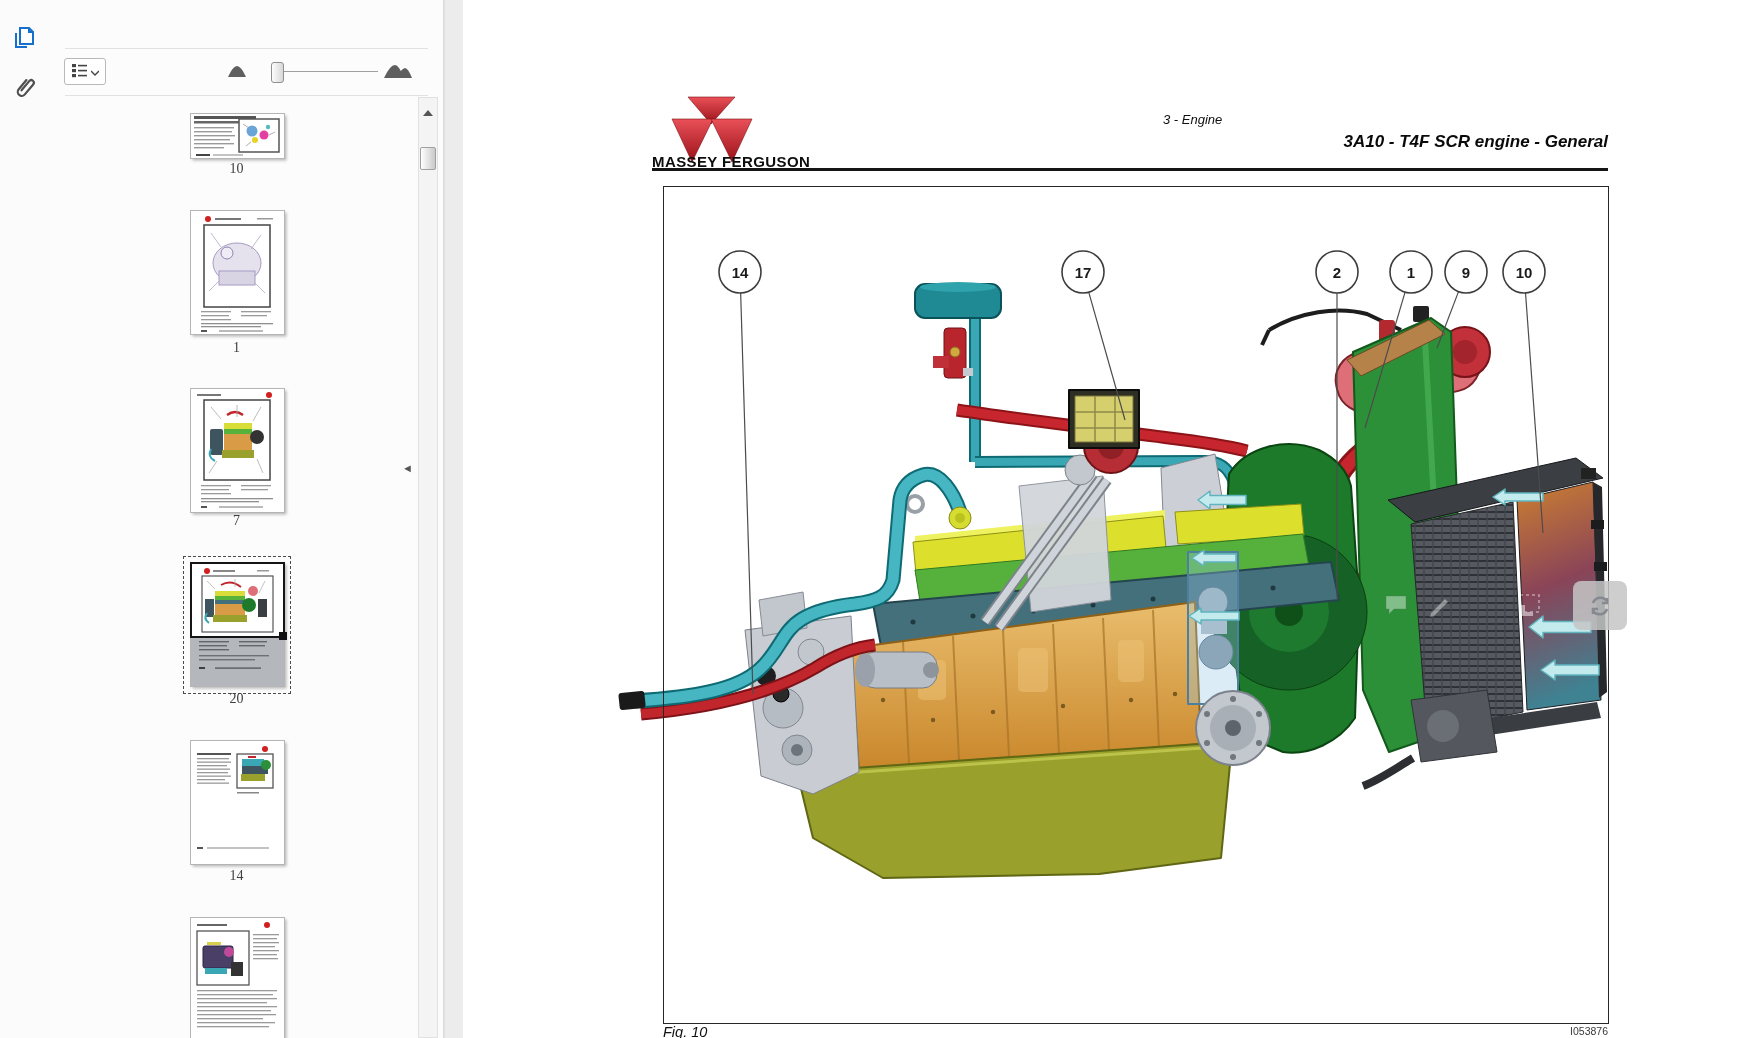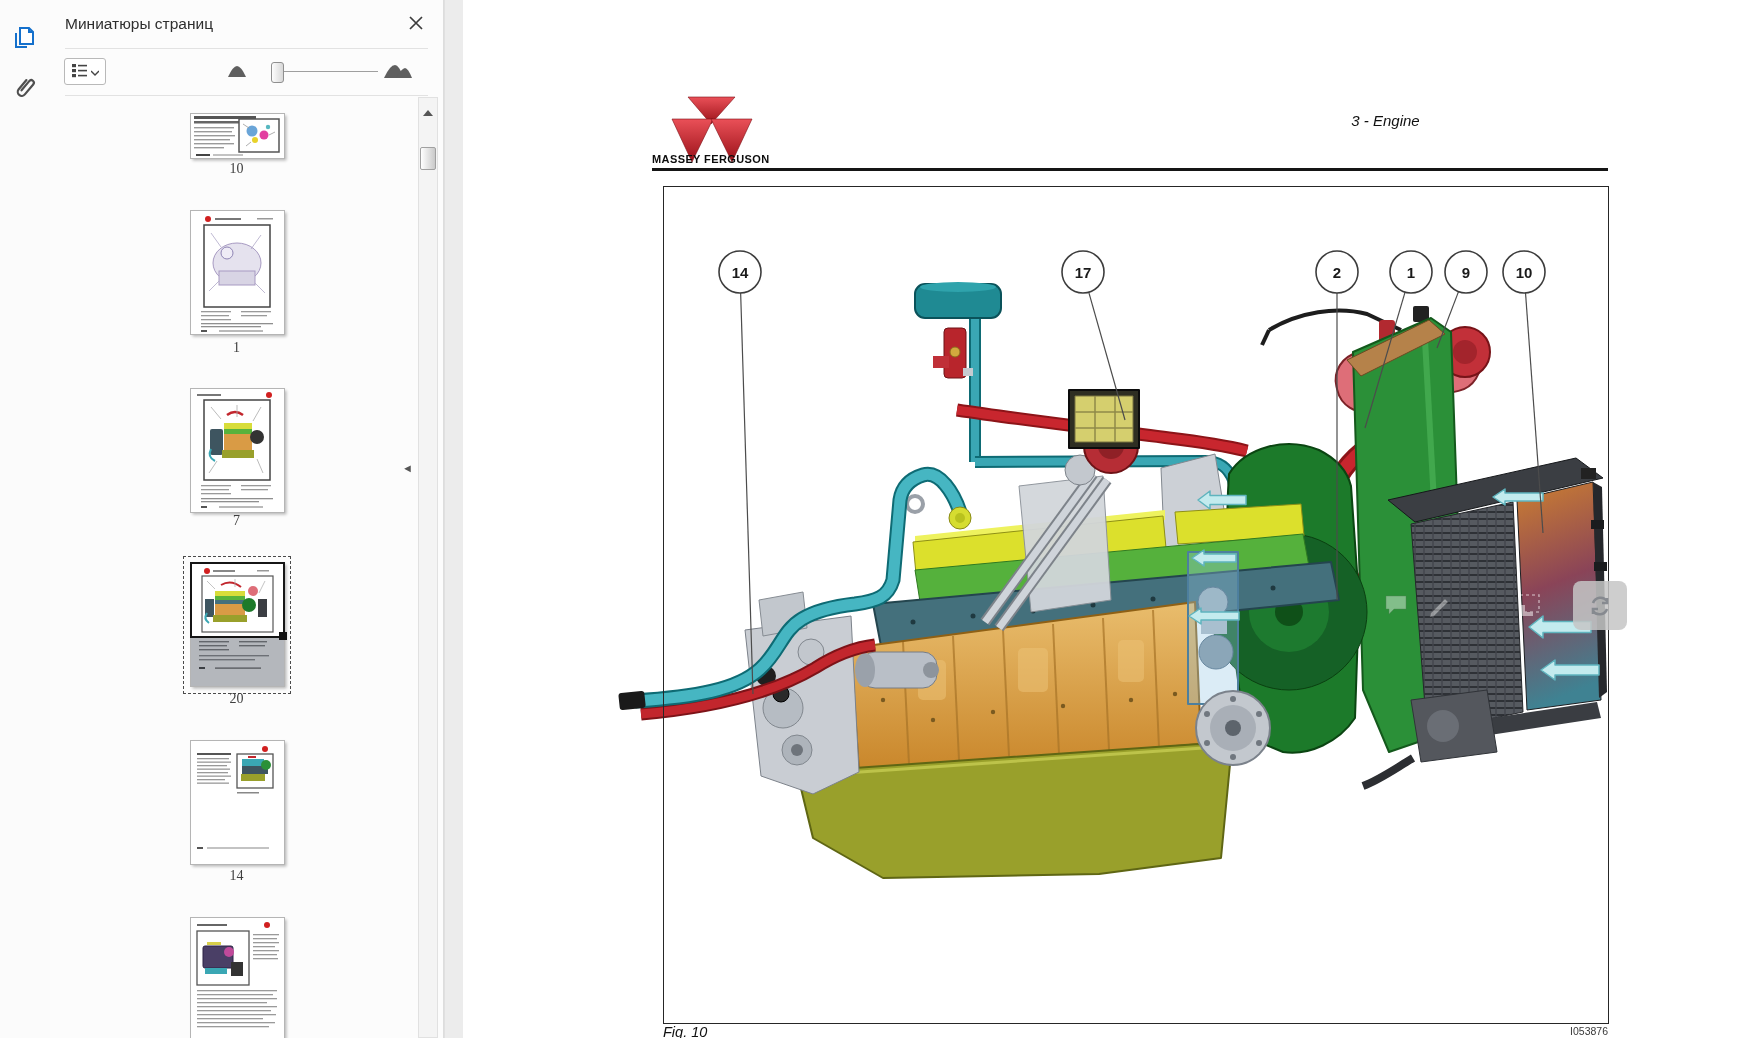--- a/index.html
+++ b/index.html
@@ -38,23 +38,23 @@
   .vs-thumb{position:absolute;left:1px;top:49px;width:14px;height:21px;border:1px solid #a0a0a0;border-radius:2px;
      background:linear-gradient(90deg,#ffffff,#c9c9c9);cursor:pointer;}
   .collapse-arrow{position:absolute;left:352px;top:462px;font-size:11px;color:#555;cursor:pointer;user-select:none;}
 
   
   .splitter{position:absolute;left:444px;top:0;width:19px;height:100%;background:#ececec;border-left:1px solid #e0e0e0;border-right:1px solid #dadada;cursor:col-resize;}
 
   
   .doc{position:absolute;left:463px;top:0;width:1285px;height:100%;background:#fff;}
   .doc svg.fig{position:absolute;left:0;top:0;z-index:1;}
-  .brand{position:absolute;left:189px;top:153px;z-index:2;font-size:11px;font-weight:bold;letter-spacing:.4px;color:#0d0d0d;}
+  .brand{position:absolute;left:189px;top:153px;z-index:2;font-size:15px;font-weight:bold;letter-spacing:.4px;color:#0d0d0d;}
   .hdr-rule{position:absolute;left:189px;top:168px;width:956px;height:2.5px;background:#151515;z-index:2;}
-  .h1{position:absolute;left:700px;top:112px;width:445px;z-index:2;text-align:center;font-style:italic;font-size:15px;color:#101010;}
+  .h1{position:absolute;left:700px;top:112px;width:445px;z-index:2;text-align:left;font-style:italic;font-size:13px;color:#101010;}
   .h2{position:absolute;left:640px;top:132px;width:505px;z-index:2;text-align:right;font-style:italic;font-weight:bold;font-size:17px;color:#0a0a0a;}
   .fig-box{position:absolute;left:200px;top:186px;width:944px;height:836px;border:1.3px solid #262626;z-index:2;pointer-events:none;}
   .fig-caption{position:absolute;left:200px;top:1024px;z-index:2;font-style:italic;font-size:14.5px;color:#111;}
   .fig-ref{position:absolute;left:1085px;top:1025px;width:60px;text-align:right;z-index:2;font-size:10.5px;color:#3a3a3a;}
 
   
   .float-tools{position:absolute;left:912px;top:581px;width:256px;height:50px;z-index:3;}
   .ft-icon{position:absolute;top:12px;opacity:.55;}
   .ft-chip{position:absolute;left:198px;top:0;width:54px;height:49px;background:rgba(198,198,198,.85);border-radius:8px;cursor:pointer;}
   .ft-chip svg{position:absolute;left:14px;top:12px;opacity:.95;}
@@ -81,30 +81,20 @@
         <svg width="28" height="28" viewBox="0 0 28 28">
           <g transform="rotate(40 14 14)" fill="none" stroke="#4f4f4f" stroke-width="2.2" stroke-linecap="round">
             <path d="M10 7 v12 a4 4 0 0 0 8 0 V6 a2.6 2.6 0 0 0 -5.2 0 v12"></path>
           </g>
         </svg>
       </span>
     </div>
   </div>
 
   <aside class="panel">
-    <div class="panel-header">
-      <span class="panel-title">Миниатюры страниц</span>
-      <button class="panel-close" title="">
-        <span>
-          <svg width="16" height="16" viewBox="0 0 16 16">
-              <path d="M2 2 L14 14 M14 2 L2 14" stroke="#3c3c3c" stroke-width="1.7"></path>
-            </svg>
-        </span>
-      </button>
-    </div>
     <div class="hdiv" style="top:48px"></div>
 
     <div class="panel-toolbar">
       <button class="opts">
         <span>
           <svg width="17" height="15" viewBox="0 0 17 15">
             <g fill="#444">
                 <rect x="1" y="1" width="4" height="3.2"></rect>
                 <rect x="1" y="6" width="4" height="3.2"></rect>
                 <rect x="1" y="11" width="4" height="3.2"></rect>
@@ -590,20 +580,21 @@
           <text x="1003" y="277.5" text-anchor="middle" class="callout-num">9</text>
           <line x1="1062.5247009750397" y1="292.94457655185977" x2="1080" y2="533" stroke="#4c4c4c" stroke-width="1.2"></line>
           <circle cx="1061" cy="272" r="21" fill="#fff" stroke="#3d3d3d" stroke-width="1.6"></circle>
           <text x="1061" y="277.5" text-anchor="middle" class="callout-num">10</text>
         </g>
     </svg>
 
     <div class="brand">MASSEY FERGUSON</div>
     <div class="hdr-rule"></div>
     <div class="h1">3 - Engine</div>
+    <div class="h2">3A10 - T4F SCR engine - General</div>
     <div class="fig-box"></div>
     <div class="fig-caption">Fig. 10</div>
     <div class="fig-ref">I053876</div>
 
     <div class="float-tools">
       <span class="ft-icon" style="left:8px">
         <svg width="26" height="24" viewBox="0 0 26 24">
             <path d="M3 3 h20 v13 h-12 l-5 5 v-5 h-3 Z" fill="rgba(255,255,255,0.75)" stroke="rgba(110,110,110,0.4)"></path>
           </svg>
       </span>

